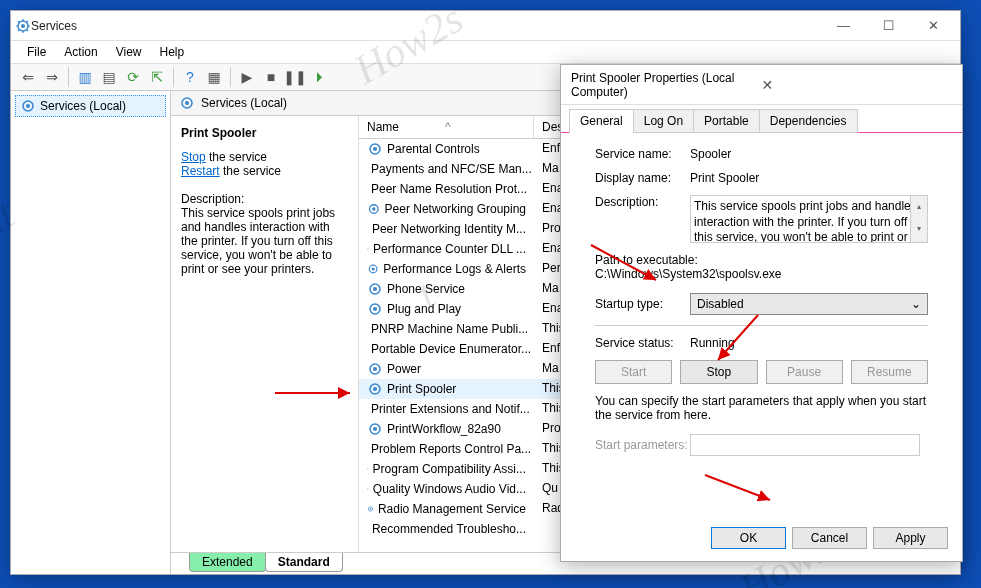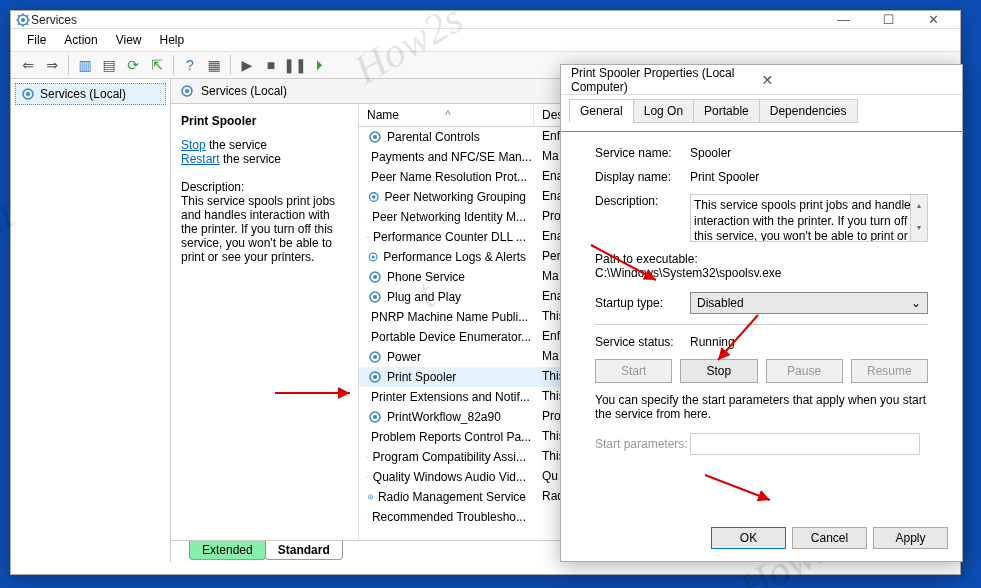--- a/index.html
+++ b/index.html
@@ -1,20 +1,20 @@
 <!DOCTYPE html>
 <html><head>
 <meta charset="utf-8">
 <style>
 * { box-sizing: border-box; font-family: "Segoe UI", Tahoma, sans-serif; font-size: 12px; }
 body { margin: 0; background: #0d4eb5; width: 981px; height: 588px; position: relative; overflow: hidden; }
 
 .window { position: absolute; background: #fff; border: 1px solid #aaa; box-shadow: 0 4px 20px rgba(0,0,0,0.3); }
 .main-window { left: 10px; top: 10px; width: 951px; height: 565px; }
-.titlebar { height: 18px; display: flex; align-items: center; padding: 0 4px; border-bottom: 1px solid #e0e0e0; }
+.titlebar { height: 30px; display: flex; align-items: center; padding: 0 4px; border-bottom: 1px solid #e0e0e0; }
 .titlebar .title { flex: 1; font-size: 12px; color: #222; }
 .win-btns { display: flex; }
 .win-btn { width: 45px; height: 28px; display: flex; align-items: center; justify-content: center; color: #555; font-size: 13px; }
 
 .menubar { height: 22px; display: flex; align-items: center; padding: 0 8px; gap: 2px; }
 .menubar span { padding: 2px 8px; }
 
 .toolbar { height: 28px; display: flex; align-items: center; padding: 0 6px; gap: 2px; border-top: 1px solid #e0e0e0; border-bottom: 1px solid #ccc; background: #f8f8f8; }
 .toolbar .tb { width: 22px; height: 22px; display: flex; align-items: center; justify-content: center; color: #555; font-size: 14px; }
 .toolbar .sep { width: 1px; height: 20px; background: #ccc; margin: 0 3px; }
@@ -41,24 +41,24 @@
 .list-row .cell { padding: 1px 8px; overflow: hidden; white-space: nowrap; text-overflow: ellipsis; }
 .cell-name { width: 175px; display: flex; align-items: center; gap: 4px; }
 .cell-desc { flex: 1; }
 
 .tabs-bottom { height: 22px; display: flex; align-items: flex-start; padding-left: 18px; border-top: 1px solid #ccc; background: #fff; }
 .tab-b { padding: 2px 12px; border: 1px solid #999; border-top: none; border-radius: 0 0 4px 4px; margin-right: -1px; background: #86efac; }
 .tab-b.active { background: #fff; font-weight: bold; }
 
 
 .dialog { left: 560px; top: 64px; width: 403px; height: 498px; z-index: 10; }
-.dlg-title { height: 30px; display: flex; align-items: center; padding: 0 10px; border-bottom: 1px solid #ddd; }
+.dlg-title { height: 40px; display: flex; align-items: center; padding: 0 10px; border-bottom: 1px solid #ddd; }
 .dlg-title span { flex: 1; }
 .close-x { font-size: 14px; color: #555; cursor: pointer; }
-.dlg-tabs { display: flex; padding: 4px 8px 9px 8px; gap: 0; }
+.dlg-tabs { display: flex; padding: 4px 8px 0 8px; gap: 0; }
 .dlg-tab { padding: 4px 10px; border: 1px solid #ccc; background: #f0f0f0; margin-right: -1px; }
 .dlg-tab.active { background: #fff; border-bottom: 1px solid #fff; }
 .dlg-body { padding: 14px 34px; border-top: 1px solid #ec4899; margin-top: -1px; }
 .frow { display: flex; margin-bottom: 10px; align-items: flex-start; }
 .flabel { width: 95px; }
 .fval { flex: 1; }
 .desc-box { border: 1px solid #ccc; padding: 3px; height: 48px; overflow: hidden; font-size: 12px; line-height: 1.3; position: relative; }
 .desc-box::after { content: "▴\A▾"; white-space: pre; position: absolute; right: 0; top: 0; bottom: 0; width: 16px; background: #f0f0f0; border-left: 1px solid #ccc; font-size: 8px; text-align: center; line-height: 22px; color: #666; }
 .combo { width: 100%; border: 1px solid #888; padding: 3px 6px; background: #e8e8e8; display: flex; justify-content: space-between; }
 .hr { border: none; border-top: 1px solid #ccc; margin: 10px 0; }

